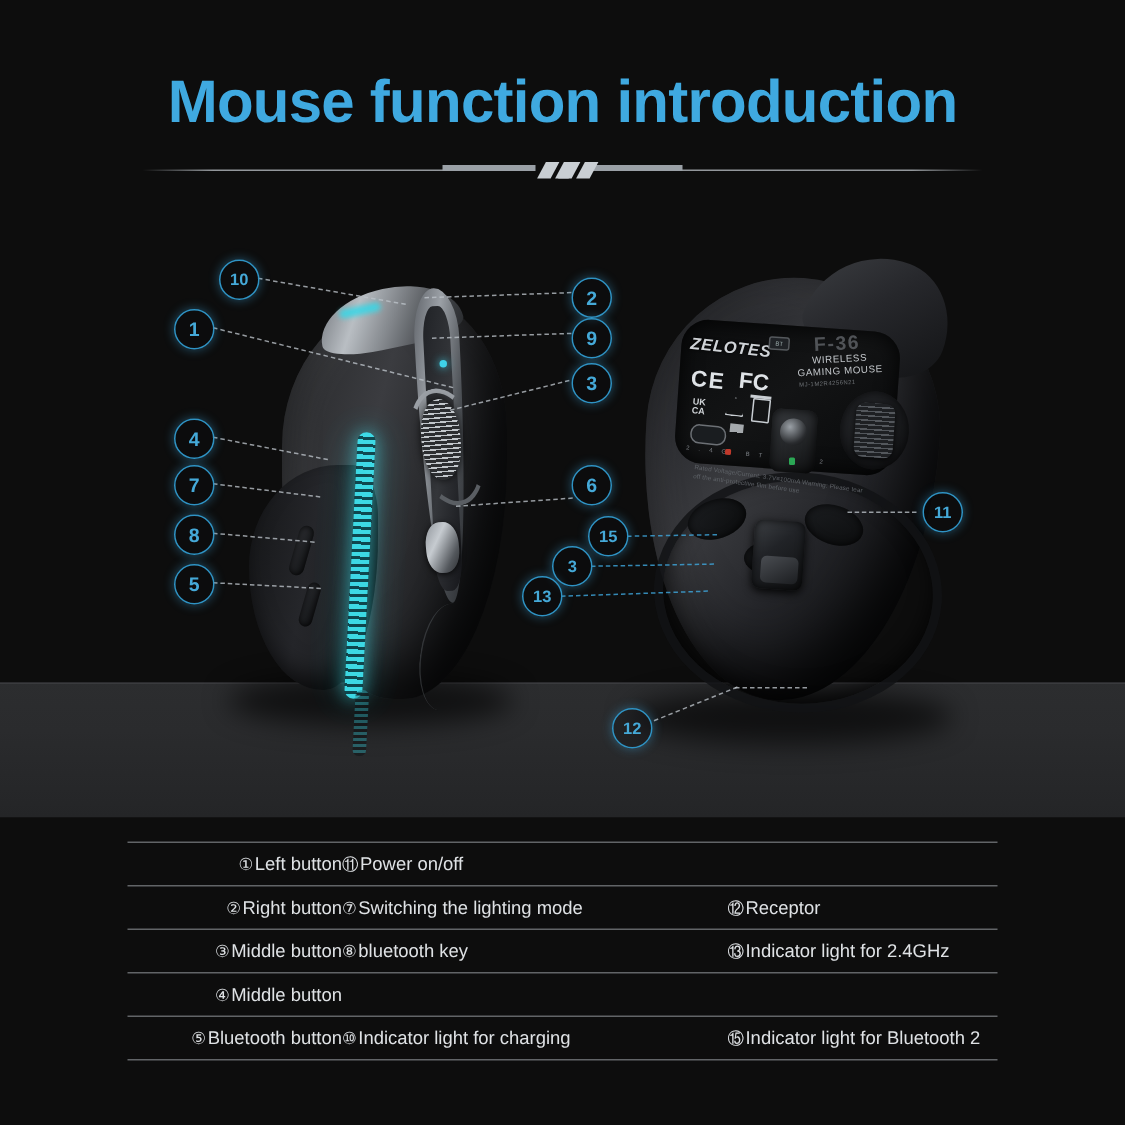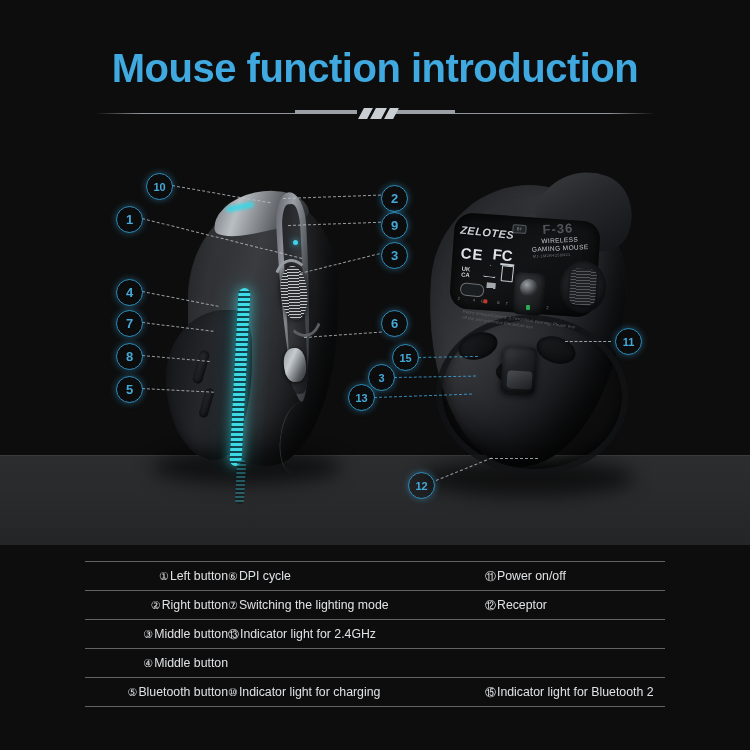--- a/index.html
+++ b/index.html
@@ -283,30 +283,30 @@
 <div class="callout" style="left:381px;top:310px;">6</div>
 <div class="callout w2" style="left:392px;top:344px;">15</div>
 <div class="callout w2" style="left:368px;top:364px;">3</div>
 <div class="callout w2" style="left:348px;top:384px;">13</div>
 <div class="callout w2" style="left:615px;top:328px;">11</div>
 <div class="callout w2" style="left:408px;top:472px;">12</div>
 
 <div class="legend">
   <div class="lrow">
     <div class="lcell c1"><span class="num">①</span><span>Left button</span></div>
-    <div class="lcell c2"><span class="num">⑥</span><span>DPI cycle</span></div>
     <div class="lcell c3"><span class="num">⑪</span><span>Power on/off</span></div>
   </div>
   <div class="lrow">
     <div class="lcell c1"><span class="num">②</span><span>Right button</span></div>
     <div class="lcell c2"><span class="num">⑦</span><span>Switching the lighting mode</span></div>
     <div class="lcell c3"><span class="num">⑫</span><span>Receptor</span></div>
   </div>
   <div class="lrow">
     <div class="lcell c1"><span class="num">③</span><span>Middle button</span></div>
+    <div class="lcell c2"><span class="num">⑧</span><span>bluetooth key</span></div>
     <div class="lcell c3"><span class="num">⑬</span><span>Indicator light for 2.4GHz</span></div>
   </div>
   <div class="lrow">
     <div class="lcell c1"><span class="num">④</span><span>Middle button</span></div>
   </div>
   <div class="lrow">
     <div class="lcell c1"><span class="num">⑤</span><span>Bluetooth button</span></div>
     <div class="lcell c2"><span class="num">⑩</span><span>Indicator light for charging</span></div>
     <div class="lcell c3"><span class="num">⑮</span><span>Indicator light for Bluetooth 2</span></div>
   </div>

